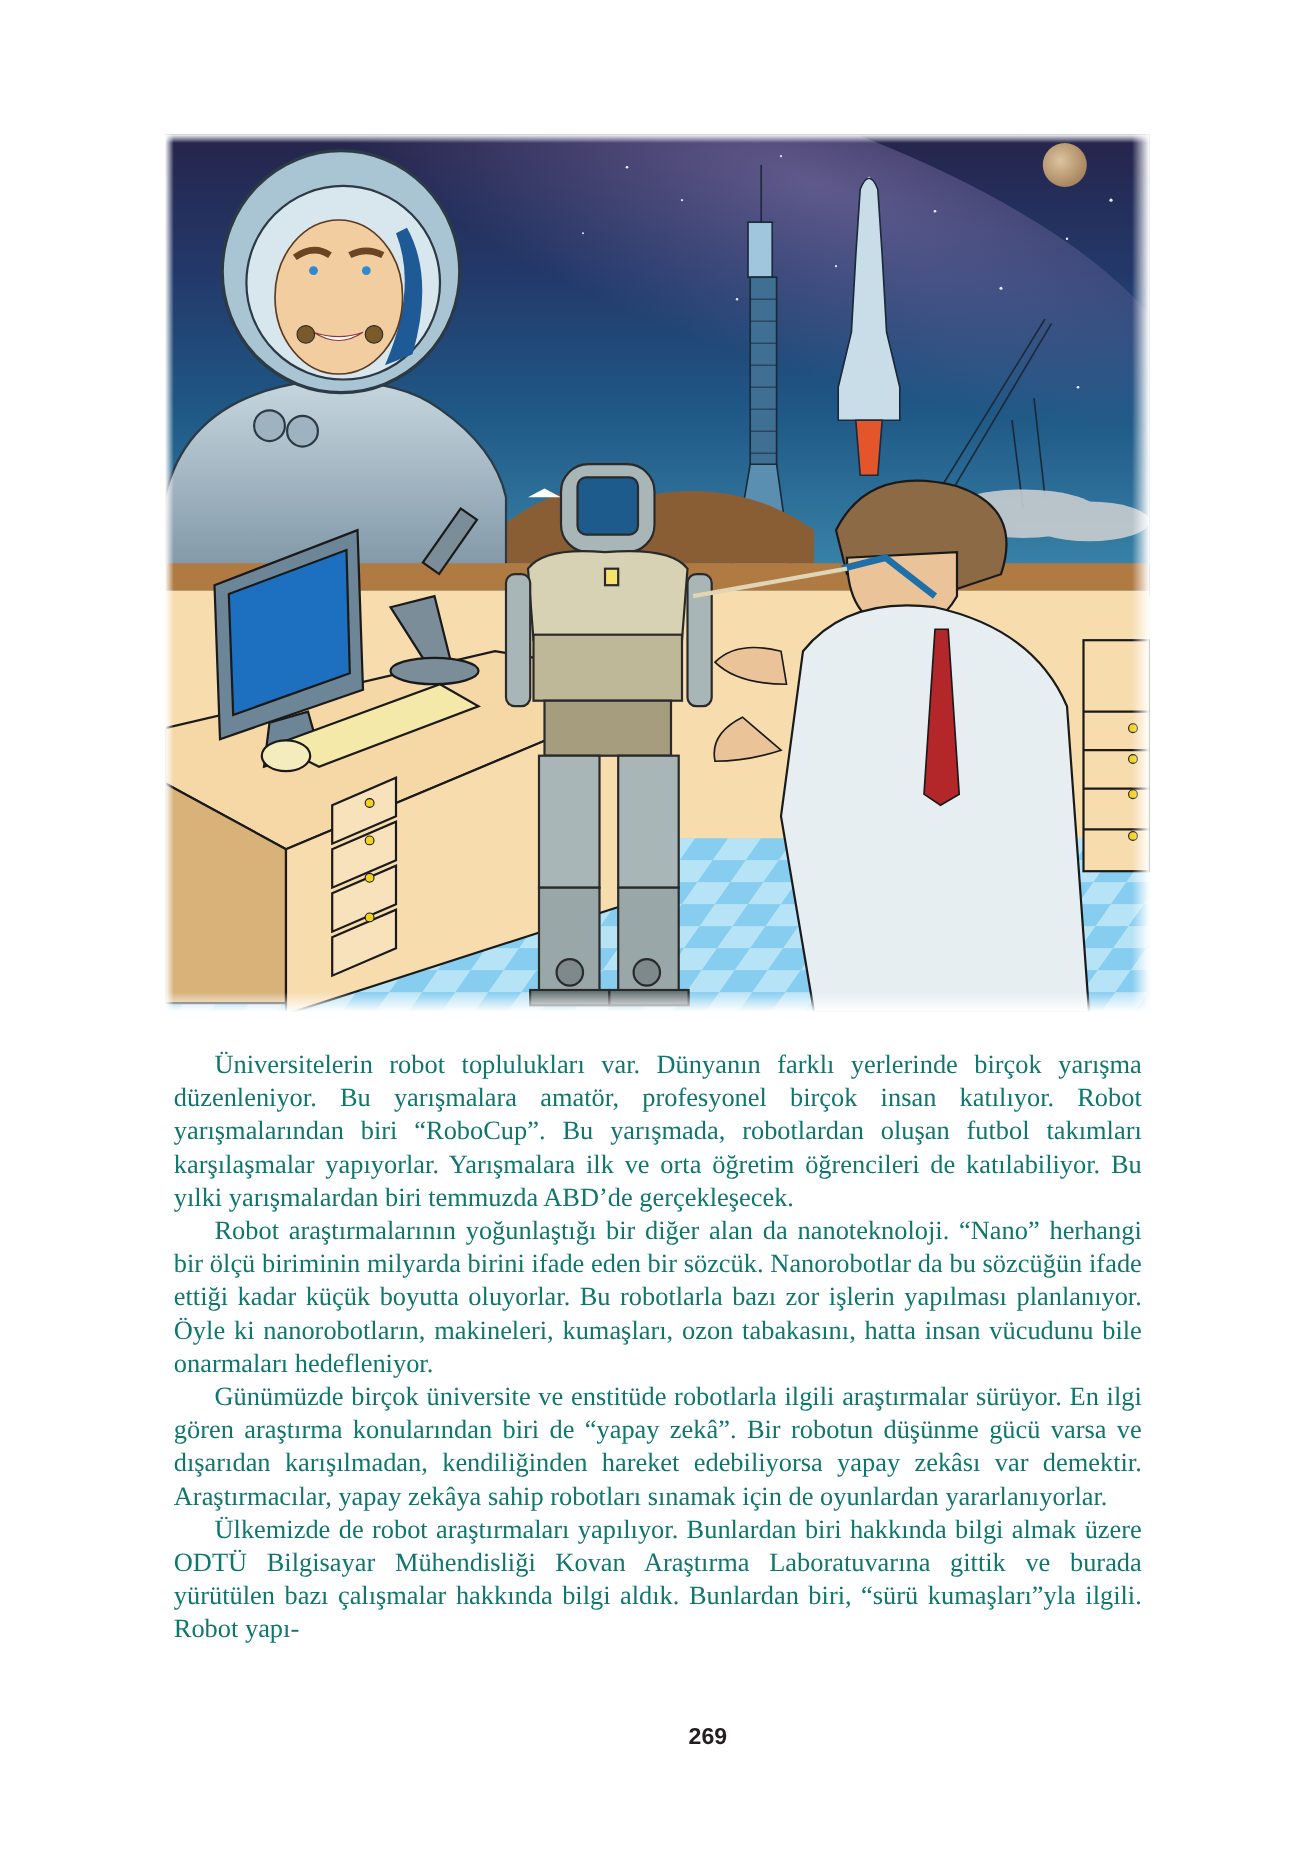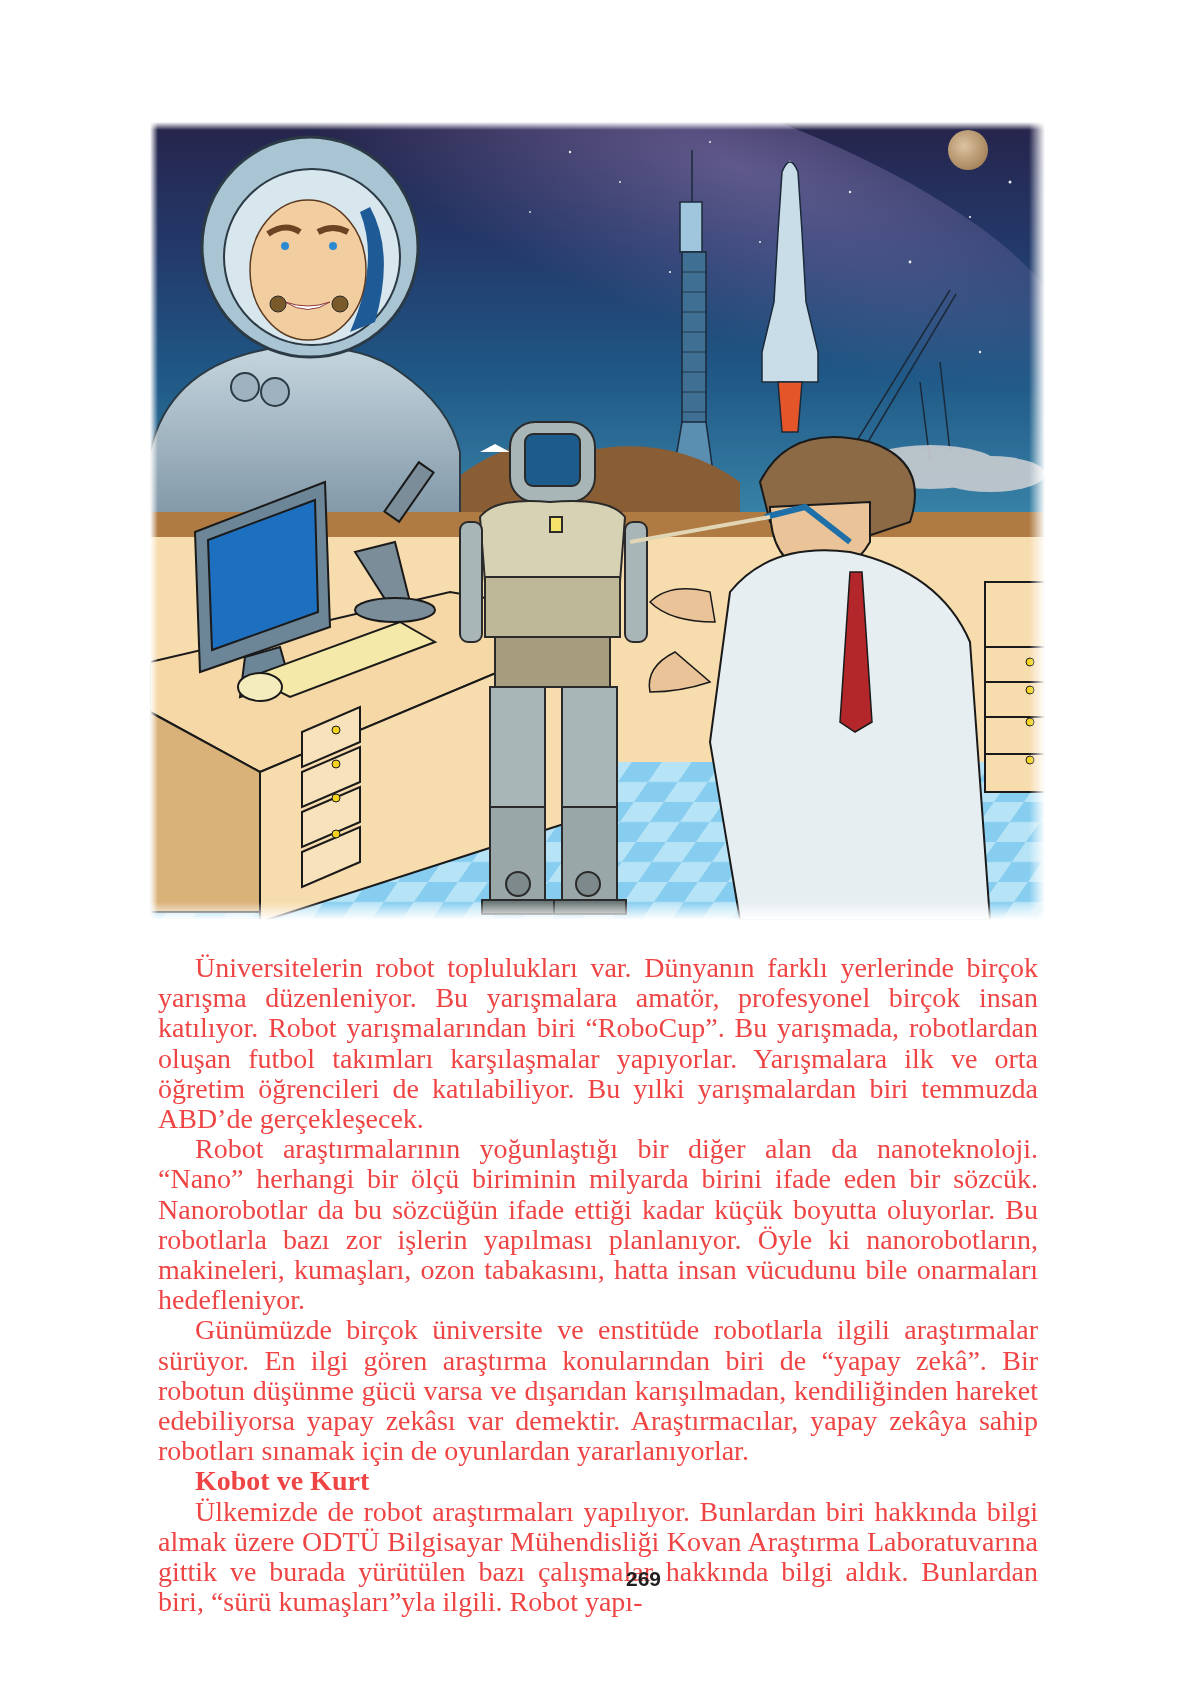--- a/index.html
+++ b/index.html
@@ -12,21 +12,21 @@
   .illustration svg { display: block; width: 100%; height: 100%; }
   .fade { position: absolute; pointer-events: none; }
   .fade-top { left: 0; top: 0; width: 100%; height: 8px; background: linear-gradient(#fff, rgba(255,255,255,0)); }
   .fade-bottom { left: 0; bottom: 0; width: 100%; height: 18px; background: linear-gradient(rgba(255,255,255,0), #fff); }
   .fade-left { left: 0; top: 0; width: 8px; height: 100%; background: linear-gradient(90deg, #fff, rgba(255,255,255,0)); }
   .fade-right { right: 0; top: 0; width: 16px; height: 100%; background: linear-gradient(90deg, rgba(255,255,255,0), #fff); }
 
   .body-text {
     position: absolute; left: 158px; top: 953px; width: 880px;
     font-family: "Liberation Serif", "DejaVu Serif", serif;
-    font-size: 28px; line-height: 30.2px; color: #ef4444;
+    font-size: 24px; line-height: 30.2px; color: #0f766e;
     text-align: justify;
   }
   .body-text p { margin: 0; text-indent: 37px; }
   .body-text p.heading { font-weight: bold; }
   .page-number {
     position: absolute; left: 0; top: 1567px; width: 1191px; text-align: center;
     font-family: "Liberation Sans", "DejaVu Sans", sans-serif;
     font-weight: bold; font-size: 21px; color: #231f20; padding-left: 48px;
   }
 </style>
@@ -226,17 +226,16 @@
   <div class="fade fade-top"></div>
   <div class="fade fade-bottom"></div>
   <div class="fade fade-left"></div>
   <div class="fade fade-right"></div>
 </div>
 
 <div class="body-text">
   <p>Üniversitelerin robot toplulukları var. Dünyanın farklı yerlerinde birçok yarışma düzenleniyor. Bu yarışmalara amatör, profesyonel birçok insan katılıyor. Robot yarışmalarından biri “RoboCup”. Bu yarışmada, robotlardan oluşan futbol takımları karşılaşmalar yapıyorlar. Yarışmalara ilk ve orta öğretim öğrencileri de katılabiliyor. Bu yılki yarışmalardan biri temmuzda ABD’de gerçekleşecek.</p>
   <p>Robot araştırmalarının yoğunlaştığı bir diğer alan da nanoteknoloji. “Nano” herhangi bir ölçü biriminin milyarda birini ifade eden bir sözcük. Nanorobotlar da bu sözcüğün ifade ettiği kadar küçük boyutta oluyorlar. Bu robotlarla bazı zor işlerin yapılması planlanıyor. Öyle ki nanorobotların, makineleri, kumaşları, ozon tabakasını, hatta insan vücudunu bile onarmaları hedefleniyor.</p>
   <p>Günümüzde birçok üniversite ve enstitüde robotlarla ilgili araştırmalar sürüyor. En ilgi gören araştırma konularından biri de “yapay zekâ”. Bir robotun düşünme gücü varsa ve dışarıdan karışılmadan, kendiliğinden hareket edebiliyorsa yapay zekâsı var demektir. Araştırmacılar, yapay zekâya sahip robotları sınamak için de oyunlardan yararlanıyorlar.</p>
-  <p class="heading">Kobot ve Kurt</p>
   <p>Ülkemizde de robot araştırmaları yapılıyor. Bunlardan biri hakkında bilgi almak üzere ODTÜ Bilgisayar Mühendisliği Kovan Araştırma Laboratuvarına gittik ve burada yürütülen bazı çalışmalar hakkında bilgi aldık. Bunlardan biri, “sürü kumaşları”yla ilgili. Robot yapı-</p>
 </div>
 
 <div class="page-number">269</div>
 
 </body></html>

